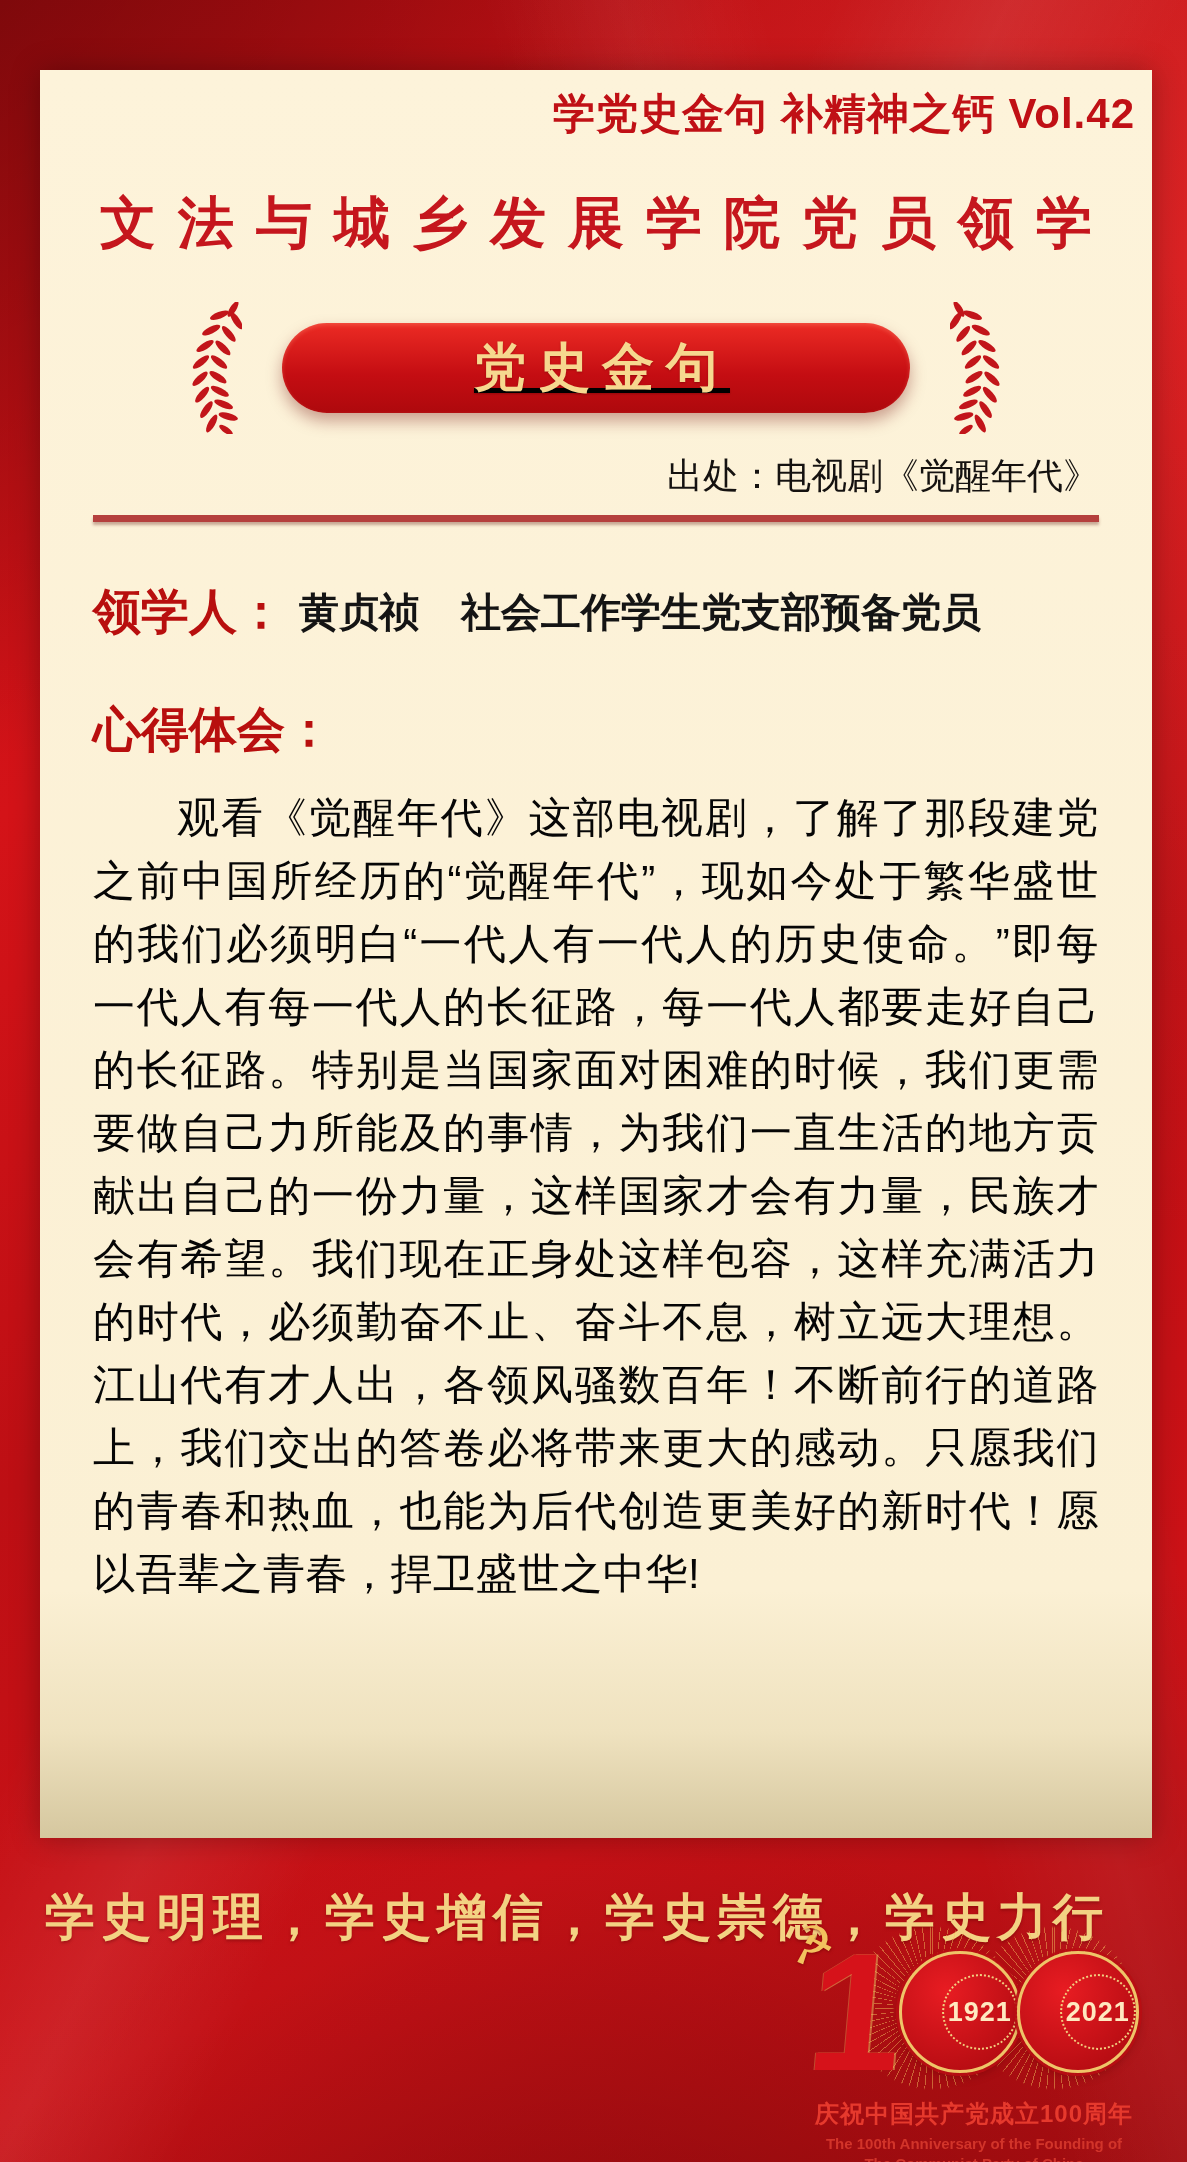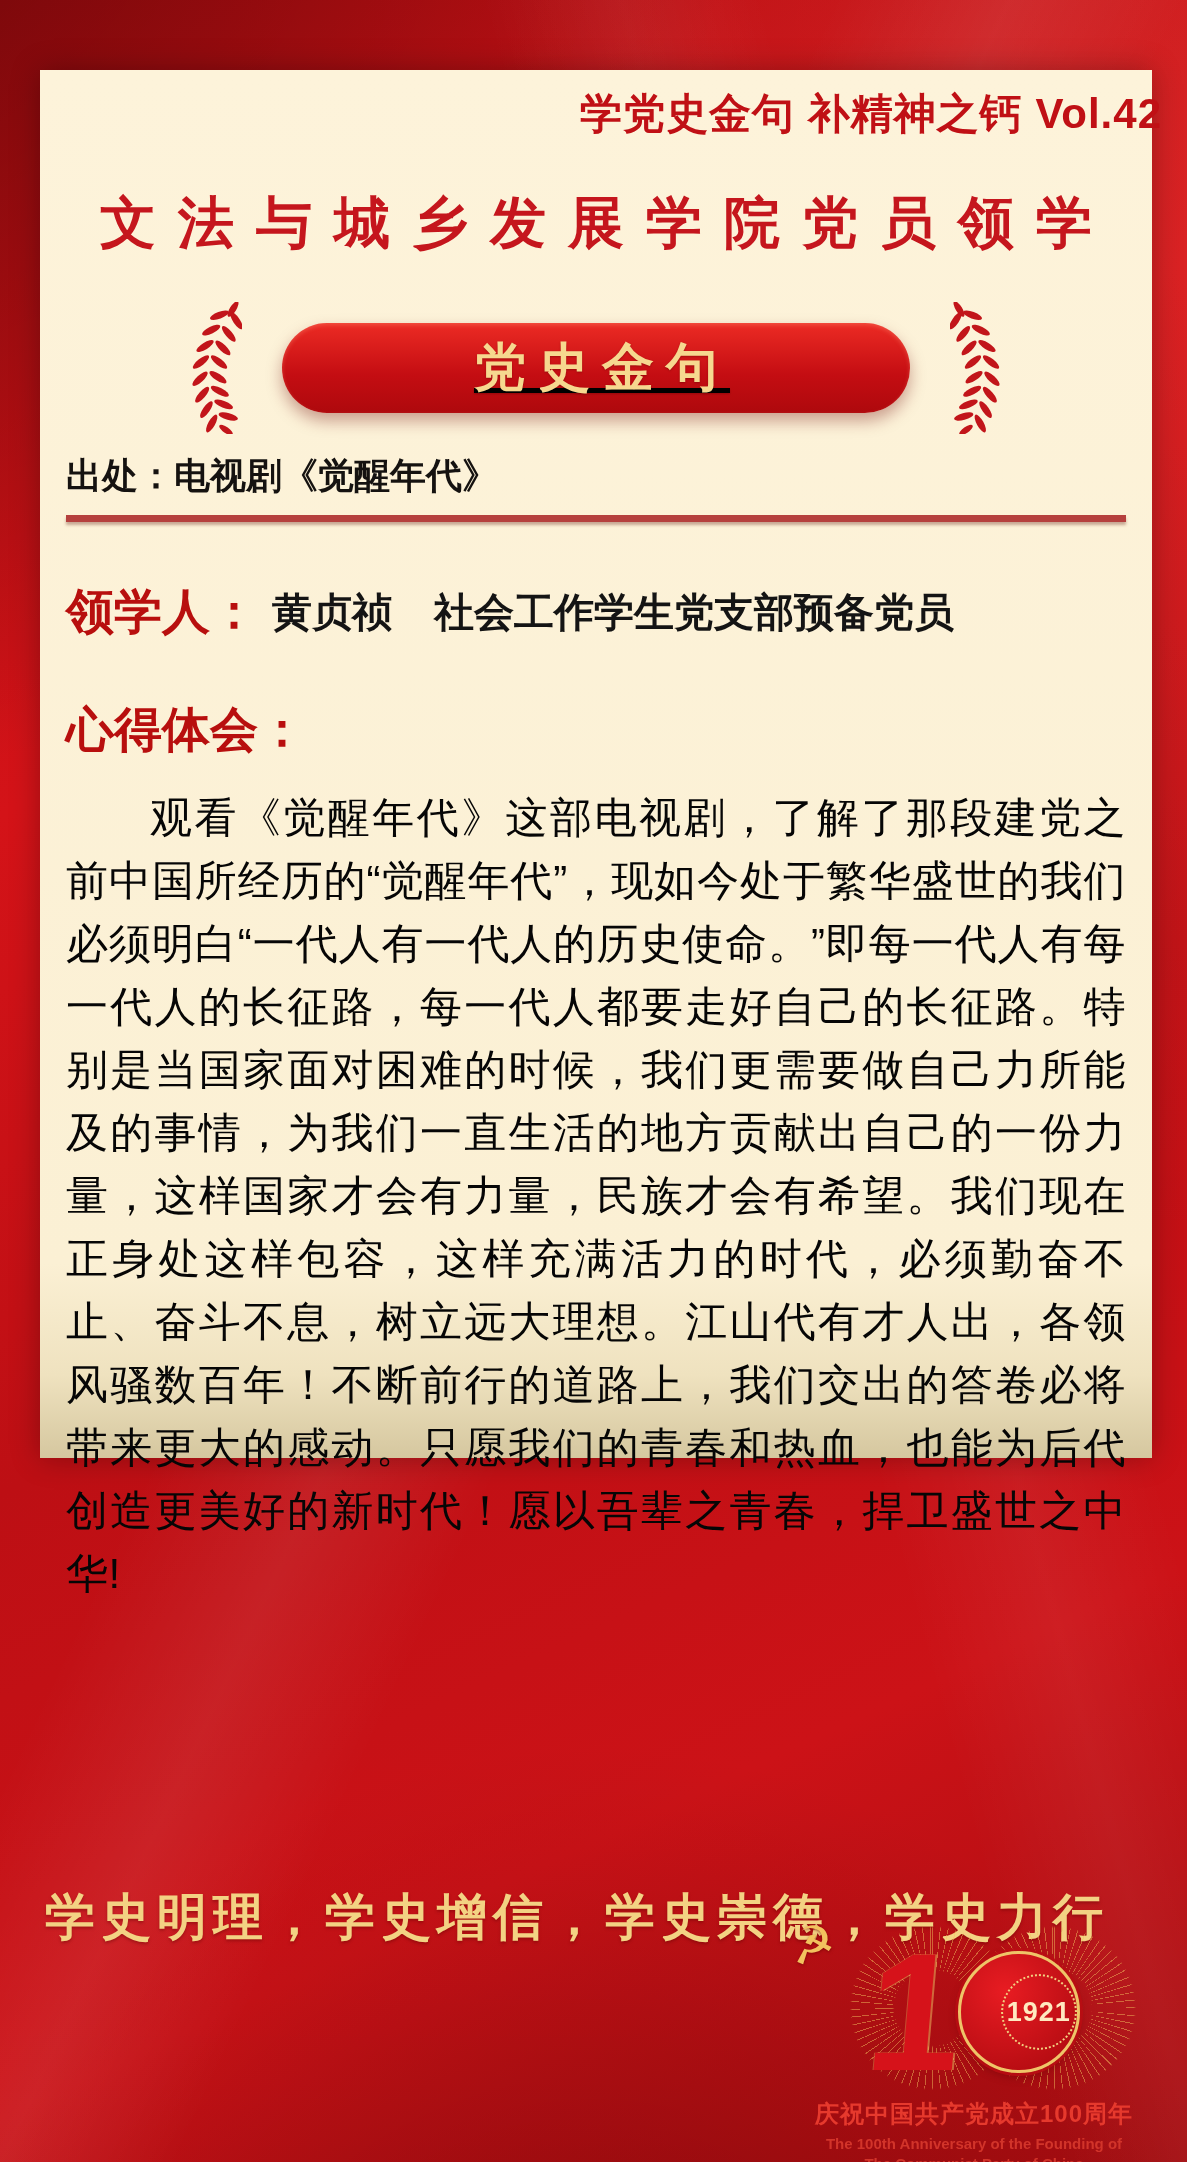--- a/index.html
+++ b/index.html
@@ -7,38 +7,38 @@
   .page{position:relative;width:1187px;height:2162px;overflow:hidden;
     background:
       radial-gradient(120% 90% at 108% 8%, rgba(255,130,110,.16), transparent 55%),
       radial-gradient(130% 80% at -15% -12%, rgba(40,0,0,.55), transparent 60%),
       radial-gradient(100% 60% at 50% 118%, rgba(55,0,0,.38), transparent 62%),
       linear-gradient(155deg,#b30e12 0%,#d41318 30%,#bd0f14 55%,#cc1217 78%,#a50c10 100%);
   }
   .page::before{content:"";position:absolute;inset:0;pointer-events:none;
     background:linear-gradient(115deg, transparent 38%, rgba(255,255,255,.07) 46%, transparent 54%),
                linear-gradient(75deg, transparent 60%, rgba(255,255,255,.05) 68%, transparent 76%);}
-  .card{position:absolute;left:40px;top:70px;width:1112px;height:1388px;
+  .card{position:absolute;left:40px;top:70px;width:1112px;height:1768px;
     background:linear-gradient(180deg,#fdf3da 0%,#fbf0d4 86%,#efe2bf 94%,#d5c79f 100%);
     box-shadow:0 0 28px rgba(0,0,0,.28);
-    padding:0 26px;box-sizing:border-box;}
+    padding:0 53px;box-sizing:border-box;}
   .vol{margin:16px -36px 0 0;text-align:right;font-size:42px;font-weight:bold;color:#c01015;letter-spacing:1px;}
   .title{margin-top:44px;text-align:center;font-size:56px;font-weight:bold;color:#c5161d;
     letter-spacing:22px;white-space:nowrap;margin-left:-10px;margin-right:-32px;}
   .badge-row{margin-top:40px;display:flex;align-items:center;justify-content:center;gap:40px;height:132px;text-decoration:underline;}
   .laurel{width:56px;height:132px;flex:0 0 auto;}
   .pill{width:628px;height:90px;border-radius:46px;flex:0 0 auto;
     background:linear-gradient(180deg,#ec2b24 0%,#c40d12 58%,#ae090d 100%);
     box-shadow:0 8px 16px rgba(110,0,0,.35), inset 0 2px 4px rgba(255,150,120,.35);
     display:flex;align-items:center;justify-content:center;}
   .pill span{font-size:52px;font-weight:bold;color:#f6d88f;letter-spacing:12px;text-indent:12px;
     text-shadow:0 1px 2px rgba(90,0,0,.4);}
   .quote{margin-top:96px;font-family:"Liberation Serif","DejaVu Serif",serif;
     font-size:43px;line-height:63px;color:#d04043;text-indent:0.8em;}
-  .source{margin-top:18px;font-size:36px;font-weight:bold;color:#151210;}
+  .source{margin-top:18px;font-size:36px;font-weight:normal;color:#151210;text-align:right;}
   .divider{margin-top:14px;height:7px;background:#b5403d;box-shadow:0 3px 3px rgba(100,30,20,.35);}
   .leader{margin-top:58px;display:flex;align-items:center;white-space:nowrap;}
   .leader-label{font-size:48px;font-weight:bold;color:#b80f0e;}
   .leader-name{font-size:40px;font-weight:bold;color:#141414;margin-left:14px;}
   .leader-role{font-size:40px;font-weight:bold;color:#141414;margin-left:42px;}
   .heading{margin-top:54px;font-size:48px;font-weight:bold;color:#b80f0e;}
   .essay{margin-top:24px;font-size:42px;line-height:63px;color:#060606;
     text-indent:2em;text-align:justify;letter-spacing:0.5px;}
   .slogan{position:absolute;left:45px;top:1884px;width:1100px;font-size:50px;font-weight:bold;
     color:#f3d283;letter-spacing:6px;white-space:nowrap;text-shadow:0 2px 3px rgba(90,0,0,.35);}
@@ -137,20 +137,25 @@
     <div class="num">
       <div class="rays r1"></div>
       <div class="rays r2"></div>
       <span class="emblem">☭</span>
       <span class="digit-one">1</span>
       <div class="zero">
         <div class="inner">
           <span class="yr">1921</span>
         </div>
       </div>
+      <div class="zero">
+        <div class="inner">
+          <span class="yr">2021</span>
+        </div>
+      </div>
     </div>
     <div class="cap-cn">庆祝中国共产党成立100周年</div>
     <div class="cap-en">
       <div>The 100th Anniversary of the Founding of</div>
       <div>The Communist Party of China</div>
     </div>
   </div>
 
 </div>
 

